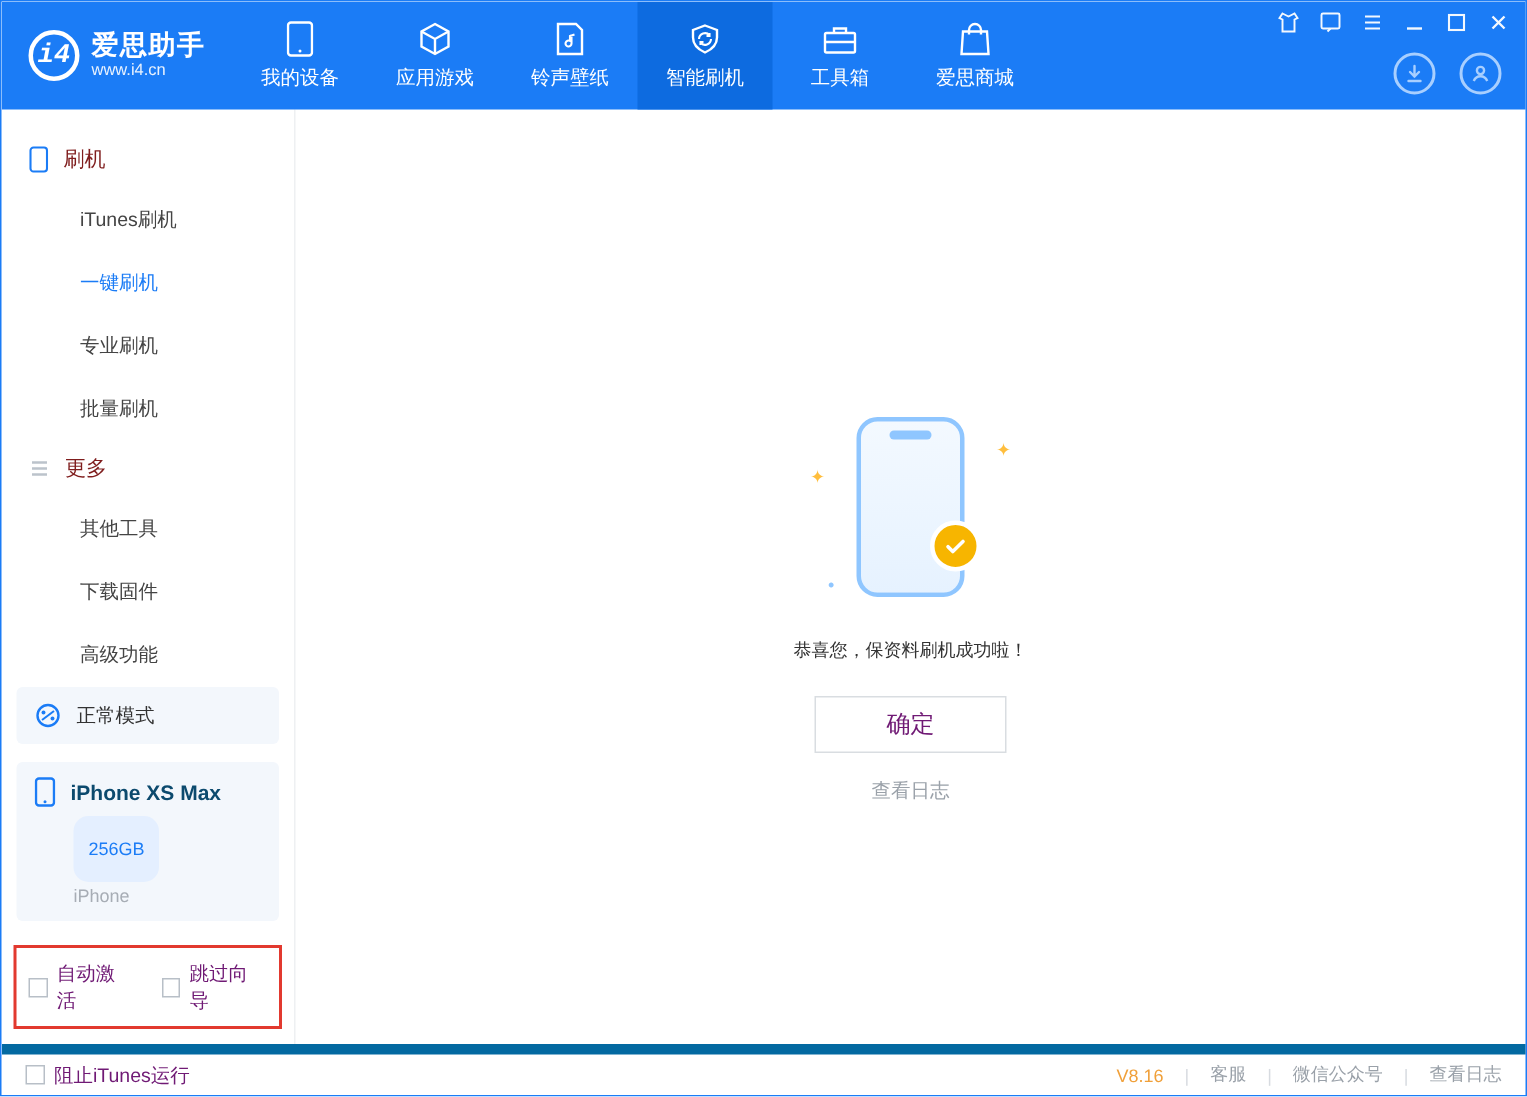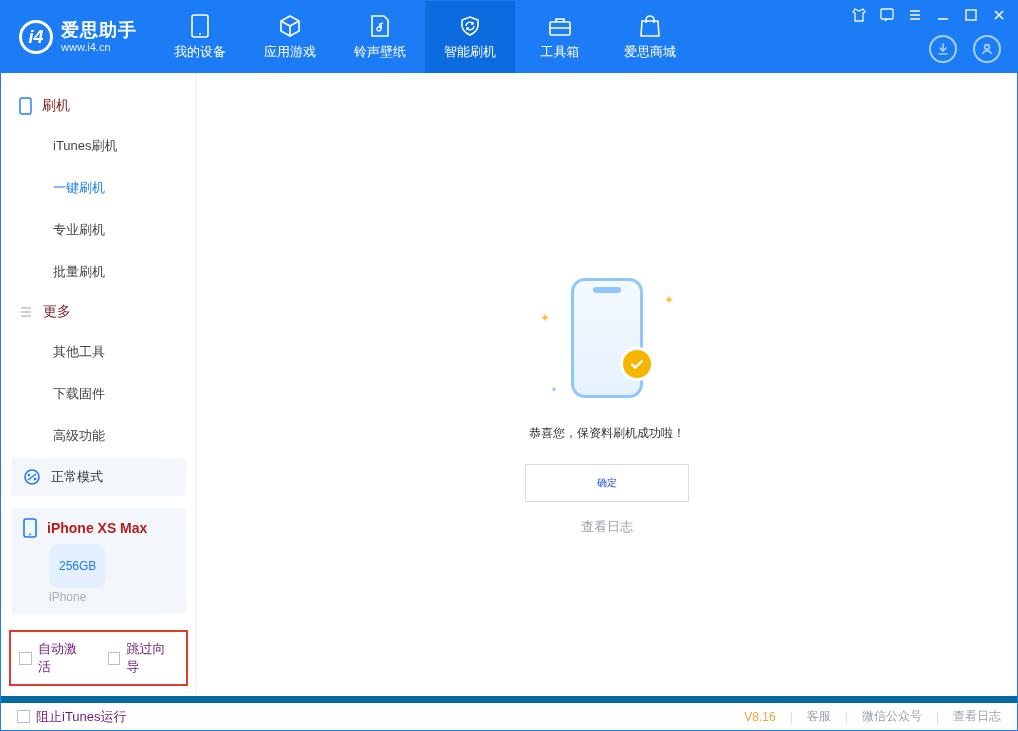--- a/index.html
+++ b/index.html
@@ -2,21 +2,21 @@
 <html><head>
 <meta charset="utf-8">
 <style>
 * { margin: 0; padding: 0; box-sizing: border-box; font-family: "Microsoft YaHei", "PingFang SC", sans-serif; }
 body { background: #fff; }
 .window { width: 1018px; height: 731px; border: 1px solid #1b7cf6; display: flex; flex-direction: column; background: #fff; }
 
 
 .header { height: 72px; background: #1b7cf6; display: flex; align-items: stretch; color: #fff; position: relative; }
 .logo-block { display: flex; align-items: center; padding: 0 18px; gap: 8px; }
-.logo-circle { width: 34px; height: 34px; border: 3px solid #fff; border-radius: 50%; display: flex; align-items: center; justify-content: center; font-weight: 800; font-size: 18px; color: #fff; font-style: italic; }
+.logo-circle { width: 34px; height: 34px; border: 3px solid #fff; border-radius: 50%; display: flex; align-items: center; justify-content: center; font-weight: 800; font-size: 18px; color: #fff; font-style: italic; font-family: Liberation Mono, monospace; }
 .logo-text { display: flex; flex-direction: column; line-height: 1.1; }
 .logo-text .cn { font-size: 18px; font-weight: 600; letter-spacing: 1px; }
 .logo-text .en { font-size: 11px; opacity: .9; }
 .tabs { display: flex; align-items: stretch; }
 .tab { width: 90px; display: flex; flex-direction: column; align-items: center; justify-content: center; gap: 4px; cursor: pointer; font-size: 13px; }
 .tab.active { background: #0d6be0; }
 .tab .tab-icon { width: 26px; height: 26px; display: flex; align-items: center; justify-content: center; }
 .header-controls { position: absolute; top: 6px; right: 10px; display: flex; gap: 12px; align-items: center; }
 .header-controls .winbtn { width: 16px; height: 16px; cursor: pointer; opacity: .95; }
 .header-right-icons { position: absolute; right: 16px; bottom: 10px; display: flex; gap: 16px; }
@@ -25,40 +25,40 @@
 
 .body { flex: 1; display: flex; min-height: 0; }
 .sidebar { width: 196px; border-right: 1px solid #eef0f2; display: flex; flex-direction: column; }
 .side-scroll { flex: 1; overflow: auto; padding-top: 14px; }
 .side-group-title { display: flex; align-items: center; gap: 10px; padding: 10px 18px; color: #7f1d1d; font-size: 14px; }
 .side-item { padding: 12px 18px 12px 52px; font-size: 13px; color: #444; cursor: pointer; }
 .side-item.active { color: #1b7cf6; }
 
 .side-status { margin: 6px 10px; background: #f3f7fc; border-radius: 4px; padding: 10px 12px; display: flex; align-items: center; gap: 10px; color: #333; font-size: 13px; }
 .side-device { margin: 6px 10px 10px; background: #f3f7fc; border-radius: 4px; padding: 10px 12px; }
-.side-device .row1 { display: flex; align-items: center; gap: 10px; color: #b91c1c; font-weight: 600; font-size: 14px; }
+.side-device .row1 { display: flex; align-items: center; gap: 10px; color: #0c4a6e; font-weight: 600; font-size: 14px; }
 .badge { display: inline-block; color: #1b7cf6; background: #e4efff; border-radius: 10px; padding: 15px 10px; font-size: 12px; margin: 6px 0 2px 26px; }
 .dev-sub { color: #a7adb5; font-size: 12px; margin-left: 26px; }
 
 .side-checks { border: 2px solid #e2392f; margin: 6px 8px 10px; padding: 8px 8px; display: flex; gap: 18px; }
 .chk { display: flex; align-items: center; gap: 6px; color: #701a75; font-size: 13px; cursor: pointer; }
 .chk-box { width: 13px; height: 13px; border: 1px solid #b8bfc7; background: #fff; }
 
 
 .main { flex: 1; display: flex; flex-direction: column; align-items: center; justify-content: flex-start; padding-top: 190px; }
 .illus { position: relative; width: 150px; height: 150px; display: flex; align-items: center; justify-content: center; }
 .phone { width: 72px; height: 120px; border: 3px solid #8fc6ff; border-radius: 14px; background: linear-gradient(180deg,#f3f9ff,#e6f2ff); position: relative; }
 .phone::before { content: ""; position: absolute; top: 6px; left: 50%; transform: translateX(-50%); width: 28px; height: 6px; background: #8fc6ff; border-radius: 4px; }
 .check-badge { position: absolute; right: 28px; bottom: 32px; width: 34px; height: 34px; background: #f7b500; border-radius: 50%; display: flex; align-items: center; justify-content: center; border: 3px solid #fff; }
 .spark { position: absolute; font-size: 12px; color: #ffbe3d; }
 .spark.s1 { left: 8px; top: 48px; }
 .spark.s2 { right: 8px; top: 30px; }
 .spark.s3 { left: 20px; bottom: 16px; color: #8fc6ff; }
 .msg { margin-top: 12px; font-size: 12px; color: #333; }
-.ok-btn { margin-top: 22px; width: 164px; height: 38px; border: 1px solid #d9dde1; background: #fff; color: #1d4ed8; cursor: pointer; font-size: 10px; display: flex; align-items: center; justify-content: center; }
+.ok-btn { margin-top: 22px; width: 128px; height: 38px; border: 1px solid #d9dde1; background: #fff; color: #701a75; cursor: pointer; font-size: 16px; display: flex; align-items: center; justify-content: center; }
 .log-link { margin-top: 16px; color: #9aa1a9; font-size: 13px; cursor: pointer; text-decoration: underline; text-decoration-color: transparent; text-align: right; }
 
 
 .footer { height: 34px; border-top: 7px solid #0369a1; display: flex; align-items: center; padding: 0 16px; font-size: 12px; color: #9aa1a9; gap: 14px; }
 .footer .left { display: flex; align-items: center; gap: 8px; flex: 1; }
 .footer .divider { color: #d7dbe0; }
 .footer a { color: #9aa1a9; cursor: pointer; }
 
 svg { display: block; }
 </style>

